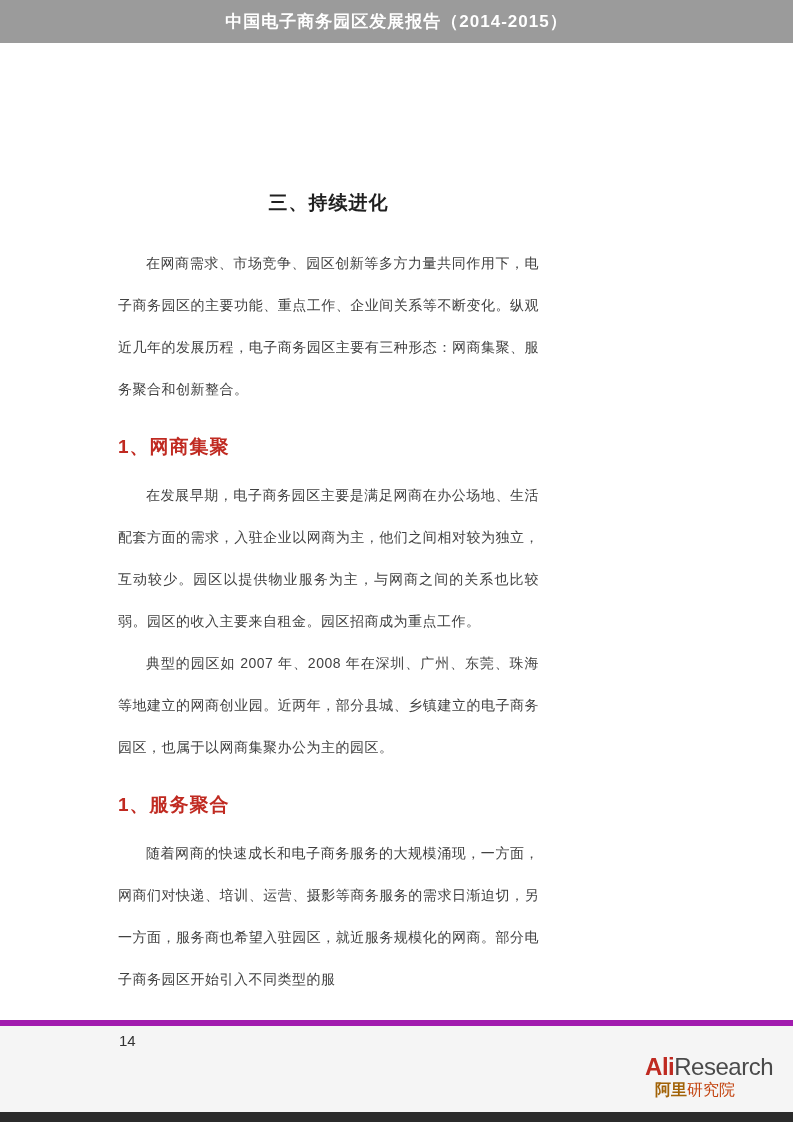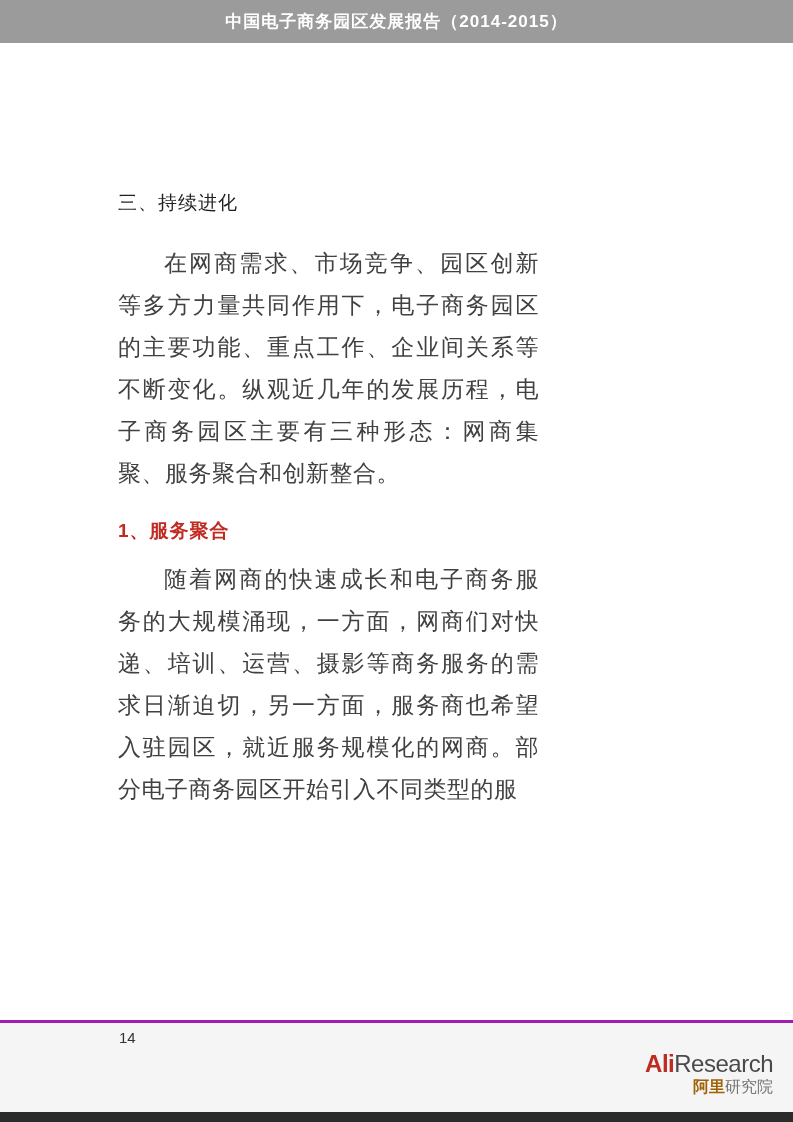--- a/index.html
+++ b/index.html
@@ -34,27 +34,28 @@
 
   
   .content {
     position: absolute;
     left: 118px;
     top: 190px;
     width: 421px;
   }
   .section-heading {
     font-size: 19px;
-    font-weight: normal;
+    font-weight: bold;
     color: #1f1f1f;
     letter-spacing: 1px;
     margin: 0 0 26px 0;
+    text-align: center;
   }
   .body-par {
-    font-size: 23px;
+    font-size: 14px;
     line-height: 42px;
     color: #414141;
     text-align: justify;
     text-indent: 2em;
     margin: 0;
     letter-spacing: 0.5px;
   }
   .sub-heading {
     font-size: 19px;
     font-weight: bold;
@@ -63,42 +64,42 @@
     margin: 24px 0 14px 0;
   }
 
   
   .footer-band {
     position: absolute;
     left: 0; right: 0;
     bottom: 10px;
     height: 92px;
     background: #f5f5f5;
-    border-top: 3px solid #a21caf;
+    border-top: 6px solid #a21caf;
   }
   .page-number {
     position: absolute;
     left: 119px;
     top: 6px;
     font-size: 15px;
     color: #333333;
   }
   .brand-logo {
     position: absolute;
     right: 20px;
     top: 28px;
-    text-align: right;
+    text-align: left;
     line-height: 1.1;
   }
   .logo-latin { font-size: 24px; letter-spacing: -0.5px; white-space: nowrap; }
   .logo-latin-bold { color: #bf2a21; font-weight: bold; }
   .logo-latin-regular { color: #4a4a4a; font-weight: normal; }
   .logo-cn { font-size: 16px; padding-left: 10px; margin-top: 1px; white-space: nowrap; }
   .logo-cn-bold { color: #a16207; font-weight: bold; }
-  .logo-cn-regular { color: #737373; }
+  .logo-cn-regular { color: #c2410c; }
 
   .bottom-bar {
     position: absolute;
     left: 0; right: 0; bottom: 0;
     height: 10px;
     background: #2b2b2b;
   }
 </style>
 </head>
 <body>
@@ -107,22 +108,25 @@
 
   <div class="header-bar">
     <span class="header-title">中国电子商务园区发展报告（2014-2015）</span>
   </div>
 
   <div class="content">
     <h1 class="section-heading">三、持续进化</h1>
 
     <p class="body-par">在网商需求、市场竞争、园区创新等多方力量共同作用下，电子商务园区的主要功能、重点工作、企业间关系等不断变化。纵观近几年的发展历程，电子商务园区主要有三种形态：网商集聚、服务聚合和创新整合。</p>
 
+    <h2 class="sub-heading">1、网商集聚</h2>
 
+    <p class="body-par">在发展早期，电子商务园区主要是满足网商在办公场地、生活配套方面的需求，入驻企业以网商为主，他们之间相对较为独立，互动较少。园区以提供物业服务为主，与网商之间的关系也比较弱。园区的收入主要来自租金。园区招商成为重点工作。</p>
 
+    <p class="body-par">典型的园区如 2007 年、2008 年在深圳、广州、东莞、珠海等地建立的网商创业园。近两年，部分县城、乡镇建立的电子商务园区，也属于以网商集聚办公为主的园区。</p>
 
     <h2 class="sub-heading">1、服务聚合</h2>
 
     <p class="body-par">随着网商的快速成长和电子商务服务的大规模涌现，一方面，网商们对快递、培训、运营、摄影等商务服务的需求日渐迫切，另一方面，服务商也希望入驻园区，就近服务规模化的网商。部分电子商务园区开始引入不同类型的服</p>
   </div>
 
   <div class="footer-band">
     <span class="page-number">14</span>
 
     <div class="brand-logo">

